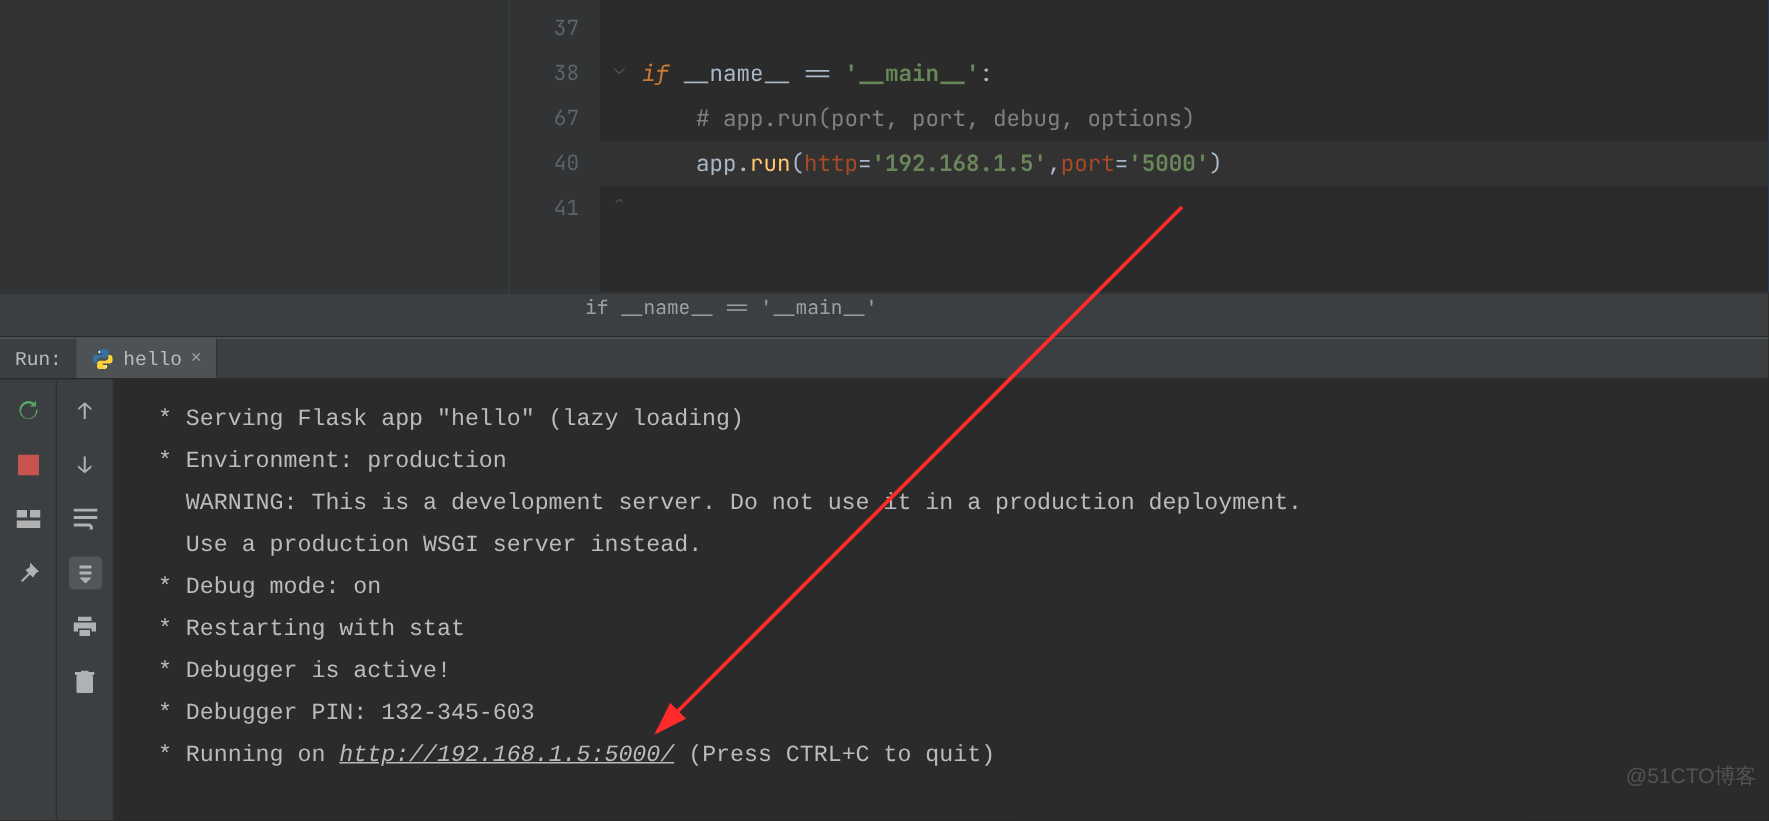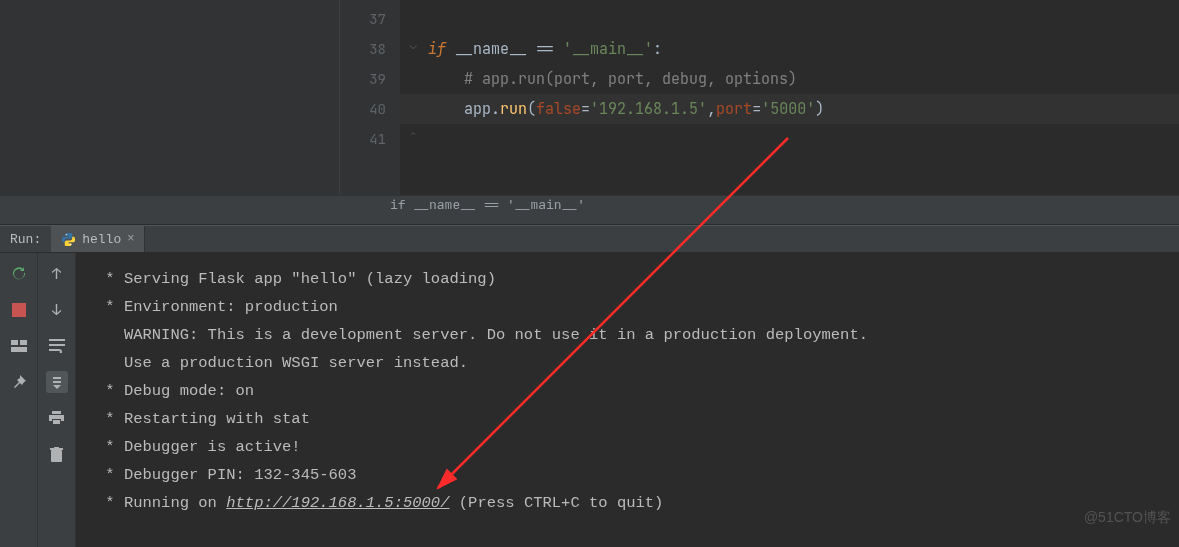--- a/index.html
+++ b/index.html
@@ -51,21 +51,21 @@
     font-size:15px;
   }
   .code-line.hl { background:#323232; }
   .fold-strip{
     position:absolute; left:6px; top:0; width:14px; height:100%;
     color:#606366; font-size:12px;
   }
   .fold-mark{ height:30px; display:flex; align-items:center; justify-content:center; opacity:.6;}
   .kw{ color:#cc7832; font-style:italic;}
   .fn{ color:#ffc66d;}
-  .str{ color:#6a8759;}
+  .str{ color:#6a8759;font-weight:bold;}
   .param{ color:#aa4926;}
   .cmt{ color:#808080;}
   .breadcrumb {
     height:30px;
     background:#3c3f41;
     border-top:1px solid #323232;
     border-bottom:1px solid #2b2b2b;
     display:flex; align-items:flex-start;
     padding-left:390px;
     color:#9aa0a6;
@@ -135,38 +135,38 @@
   }
 </style>
 </head>
 <body>
 
 <div class="editor">
   <div class="left-strip"></div>
   <div class="gutter">
       <div class="gutter-row">37</div>
       <div class="gutter-row">38<span class="run-mark">▶</span></div>
-      <div class="gutter-row">39</div>
+      <div class="gutter-row">67</div>
       <div class="gutter-row">40</div>
       <div class="gutter-row">41</div>
       <div class="gutter-row"></div>
     </div>
   <div class="code-col">
     <div class="fold-strip">
         <div class="fold-mark"></div>
         <div class="fold-mark">⌄</div>
         <div class="fold-mark"></div>
         <div class="fold-mark"></div>
         <div class="fold-mark">⌃</div>
         <div class="fold-mark"></div>
       </div>
   <div class="code-line"></div>
       <div class="code-line"><span class="kw">if</span> __name__ == <span class="str">'__main__'</span>:</div>
       <div class="code-line">    <span class="cmt"># app.run(port, port, debug, options)</span></div>
-      <div class="code-line hl">    app.<span class="fn">run</span>(<span class="param">false</span>=<span class="str">'192.168.1.5'</span>,<span class="param">port</span>=<span class="str">'5000'</span>)</div>
+      <div class="code-line hl">    app.<span class="fn">run</span>(<span class="param">http</span>=<span class="str">'192.168.1.5'</span>,<span class="param">port</span>=<span class="str">'5000'</span>)</div>
       <div class="code-line"></div>
     </div>
 </div>
 
 <div class="breadcrumb">
   <span>if __name__ == '__main__'</span>
 </div>
 
 <div class="run-header">
   <span class="run-label">Run:</span>

